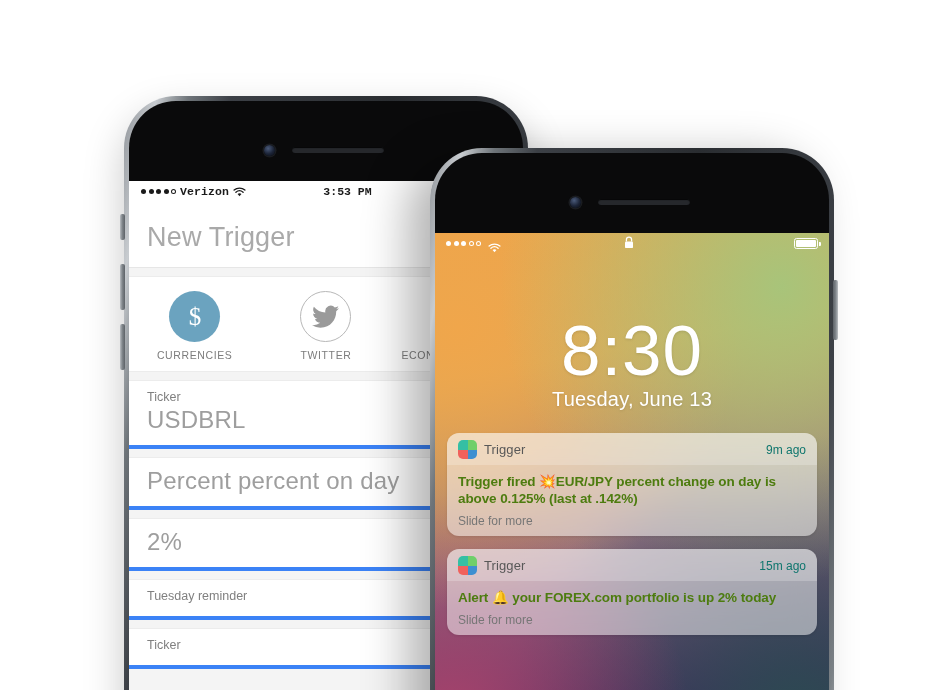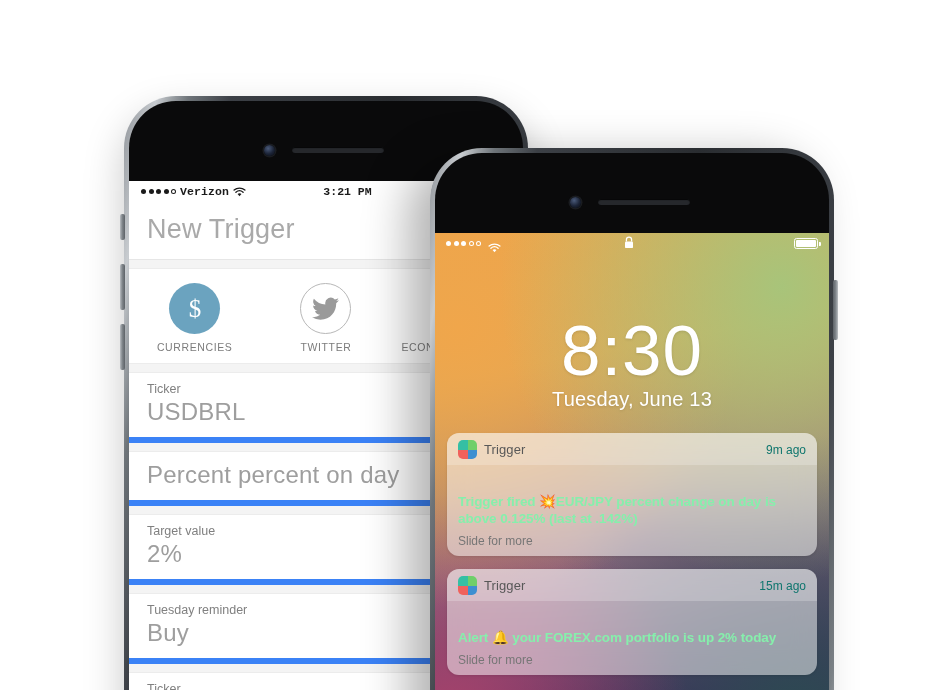--- a/index.html
+++ b/index.html
@@ -81,20 +81,21 @@
   .sb-right { width: 62px; }
 
   .wifi { width: 13px; height: 10px; position: relative; }
   .nav-a {
     background: #fff; padding: 12px 18px 14px;
     border-bottom: 1px solid #e6e6e6;
   }
   .nav-title-a {
     font-size: 27px; color: #a9a9a9; font-weight: 300;
     letter-spacing: .2px;
+    margin-top: 8px;
   }
   .cat-row {
     background: #fff; display: flex;
     padding: 14px 0 10px; margin-top: 8px;
     border-top: 1px solid #ececec; border-bottom: 1px solid #ececec;
   }
   .cat {
     flex: 1; display: flex; flex-direction: column;
     align-items: center; gap: 7px;
   }
@@ -105,21 +106,21 @@
   .cat-circle.filled { background: #6ba3bf; }
   .cat-circle.outline { border: 1.4px solid #b8b8b8; }
   .cat-label {
     font-size: 10.5px; color: #7c7c7c; letter-spacing: .6px;
     text-align: right; line-height: 12px;
   }
 
   .field {
     background: #fff; padding: 9px 18px 11px;
     margin-top: 8px;
-    border-top: 1px solid #ececec; border-bottom: 6px solid #3b82f6;
+    border-top: 1px solid #ececec; border-bottom: 4px solid #3b82f6;
   }
   .field-label { font-size: 12.5px; color: #808080; margin-bottom: 2px; }
   .field-value {
     font-size: 24px; color: #9e9e9e; font-weight: 300; letter-spacing: .2px;
     white-space: nowrap;
   }
 
   
   .screen-b { position: absolute; left:0; right:0; overflow: hidden; }
   .wallpaper {
@@ -177,22 +178,22 @@
     grid-template-columns: 1fr 1fr; grid-template-rows: 1fr 1fr;
     flex: none;
   }
   .app-icon span { display: block; }
   .notif-app {
     font-size: 13px; color: #585858; flex: 1; letter-spacing: .1px;
   }
   .notif-time { font-size: 12px; color: #0f766e; }
   .notif-body { padding: 8px 11px 4px; }
   .notif-text {
-    font-size: 13.5px; color: #86efac; font-weight: bold;
-    line-height: 17px; letter-spacing: -.1px; margin-top: 20px;
+    font-size: 13.5px; color: #4d7c0f; font-weight: bold;
+    line-height: 17px; letter-spacing: -.1px;
   }
   .notif-more {
     font-size: 12px; color: #767676; padding: 3px 11px 8px;
   }
 </style>
 </head>
 <body>
 
 <div id="stage">
 
@@ -218,21 +219,21 @@
             </div>
             <span class="carrier">Verizon</span>
             <span class="wifi">
               <svg width="13" height="10" viewBox="0 0 13 10">
                 <path d="M6.5 9.3 4.55 7.0a3.0 3.0 0 0 1 3.9 0z" fill="#1b1b1b"></path>
                 <path d="M2.9 5.2a5.5 5.5 0 0 1 7.2 0" stroke="#1b1b1b" stroke-width="1.35" fill="none" stroke-linecap="round"></path>
                 <path d="M1.1 3.1a8.2 8.2 0 0 1 10.8 0" stroke="#1b1b1b" stroke-width="1.35" fill="none" stroke-linecap="round"></path>
               </svg>
             </span>
           </div>
-          <div class="sb-center">3:21 PM</div>
+          <div class="sb-center">3:53 PM</div>
           <div class="sb-right"></div>
         </div>
 
         <div class="nav-a">
           <div class="nav-title-a">New Trigger</div>
         </div>
 
         <div class="cat-row">
 
           <div class="cat">
@@ -270,27 +271,25 @@
         <div class="field">
           <div class="field-label">Ticker</div>
           <div class="field-value">USDBRL</div>
         </div>
 
         <div class="field">
           <div class="field-value">Percent percent on day</div>
         </div>
 
         <div class="field">
-          <div class="field-label">Target value</div>
           <div class="field-value">2%</div>
         </div>
 
         <div class="field">
           <div class="field-label">Tuesday reminder</div>
-          <div class="field-value">Buy</div>
         </div>
 
         <div class="field">
           <div class="field-label">Ticker</div>
 
         </div>
 
       </div>
     </div>
   </div>

